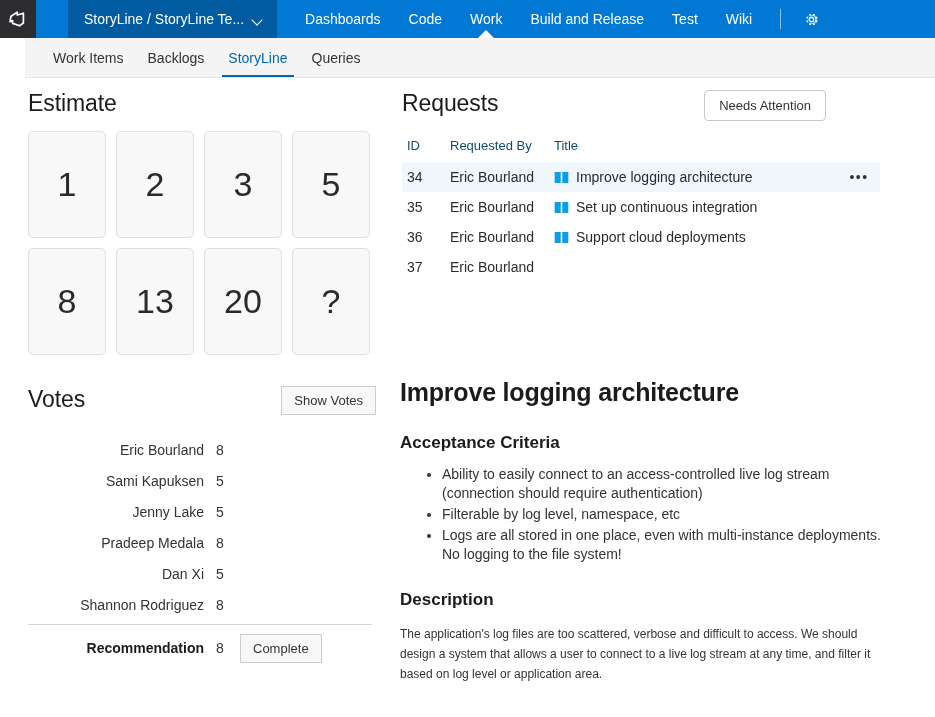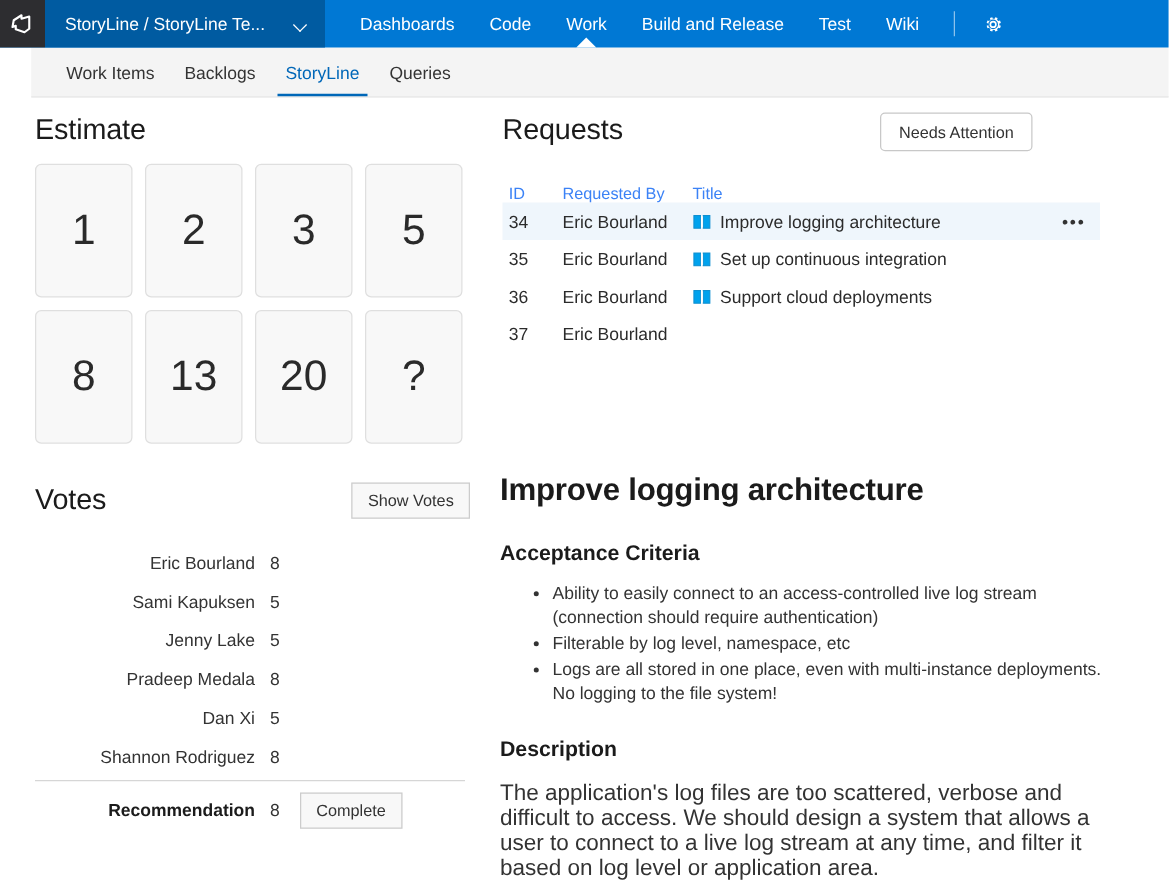--- a/index.html
+++ b/index.html
@@ -27,26 +27,27 @@
     align-items: center;
     justify-content: center;
     flex: 0 0 36px;
   }
   .logo-glyph { display:block; }
 
   .project-selector {
     background: #005ba1;
     display: flex;
     align-items: center;
-    gap: 24px;
+    gap: 9px;
     padding: 0 13px 0 16px;
     color: #ffffff;
     font-size: 14px;
     white-space: nowrap;
     cursor: pointer;
+    margin-left: 32px;
   }
   .chevron-dn {
     width: 11px; height: 7px;
     position: relative;
     display:inline-block;
     margin-top: 1px;
   }
   .chevron-dn::before {
     content:"";
     position:absolute; left:0; top:0;
@@ -208,24 +209,24 @@
     border-radius: 4px;
     color: #333333;
     font-size: 13px;
     font-family: inherit;
     padding: 8px 14px;
     cursor: pointer;
     line-height: 1;
   }
   .req-table { margin-top: 14px; width: 478px; }
   .req-header-row {
-    display: flex; align-items: flex-end;
+    display: flex; align-items: flex-start;
     height: 24px;
     font-size: 13px;
-    color: #3b82f6;
+    color: #0c4a6e;
   }
   .req-row {
     display: flex; align-items: center;
     height: 30px;
     font-size: 14px;
     color: #2b2b2b;
     cursor: pointer;
     position: relative;
   }
   .req-row.selected { background: #eff6fc; }
@@ -255,21 +256,21 @@
     padding-left: 42px;
     list-style: disc;
   }
   .detail ul li {
     font-size: 14px;
     color: #333333;
     line-height: 19px;
     margin-bottom: 2px;
   }
   .detail p {
-    font-size: 18px;
+    font-size: 12px;
     color: #333333;
     line-height: 20px;
     margin: 14px 0 0 0;
     max-width: 492px;
   }
 </style>
 </head>
 <body>
 
 <div class="topbar">

